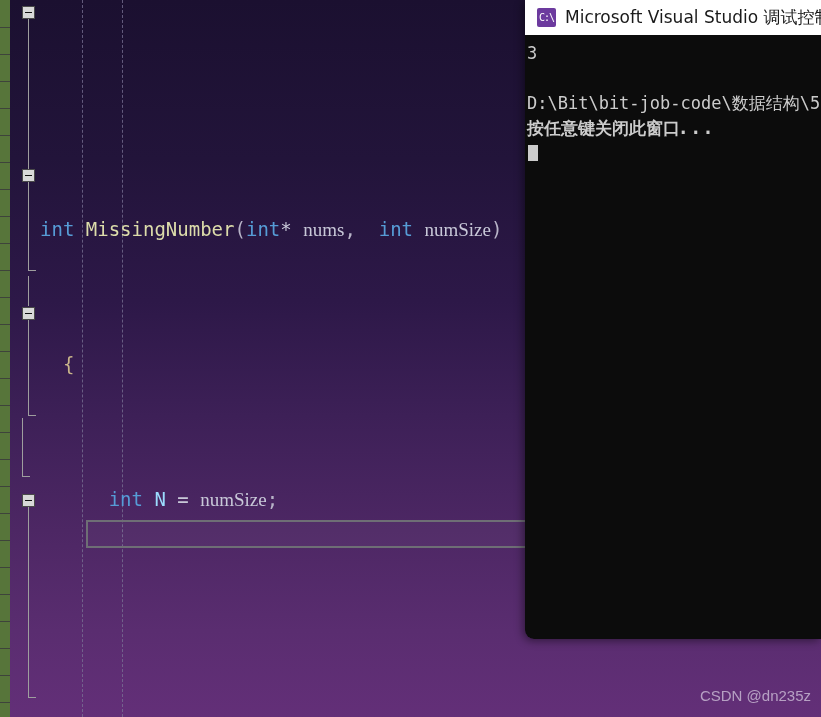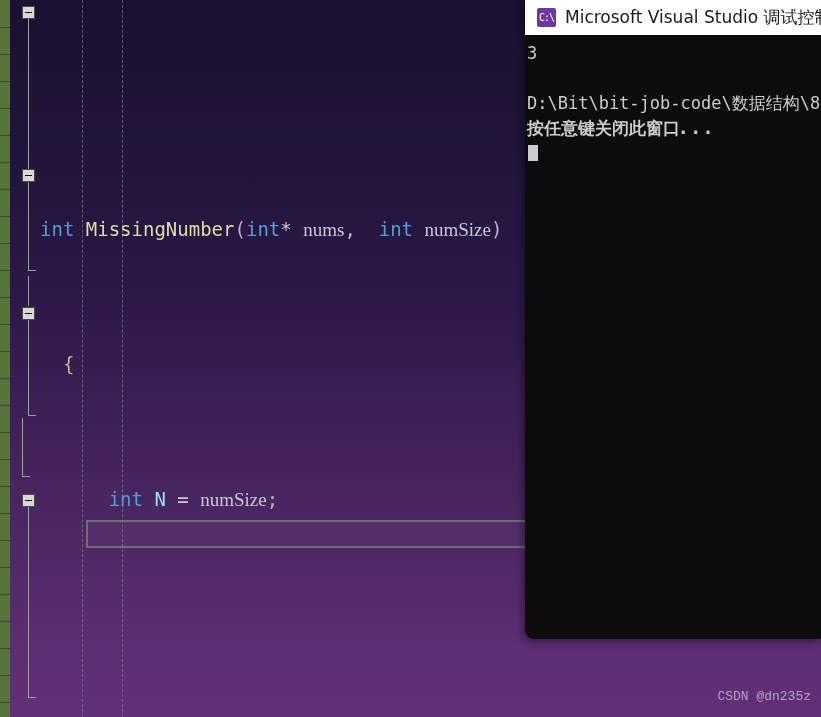--- a/index.html
+++ b/index.html
@@ -187,22 +187,22 @@
     margin-left: 1px;
     vertical-align: -2px;
   }
   .console-blank { height: 25px; }
 
   
   .watermark {
     position: absolute;
     right: 10px;
     bottom: 13px;
-    font-family: Liberation Mono, monospace;
-    font-size: 13px;
+    font-family: Liberation Sans, sans-serif;
+    font-size: 15px;
     color: #c9b9d4;
     opacity: .82;
   }
 </style>
 </head>
 <body>
 
 <div id="root">
 
   <div class="change-strip">
@@ -338,20 +338,20 @@
     
     
   </div>
 
   <div class="console">
     <div class="console-title">
       <div class="console-icon">C:\</div>
       <div class="console-title-text">Microsoft Visual Studio 调试控制台</div>
     </div>
     <div class="console-body"><span>3</span>
-<div class="console-blank"></div><span>D:\Bit\bit-job-code\数据结构\8</span>
+<div class="console-blank"></div><span>D:\Bit\bit-job-code\数据结构\5</span>
 <span class="cjk">按任意键关闭此窗口. . .</span>
 <span class="console-cursor"></span></div>
   </div>
 
   <div class="watermark">CSDN @dn235z</div>
 
 </div>
 
 </body></html>

